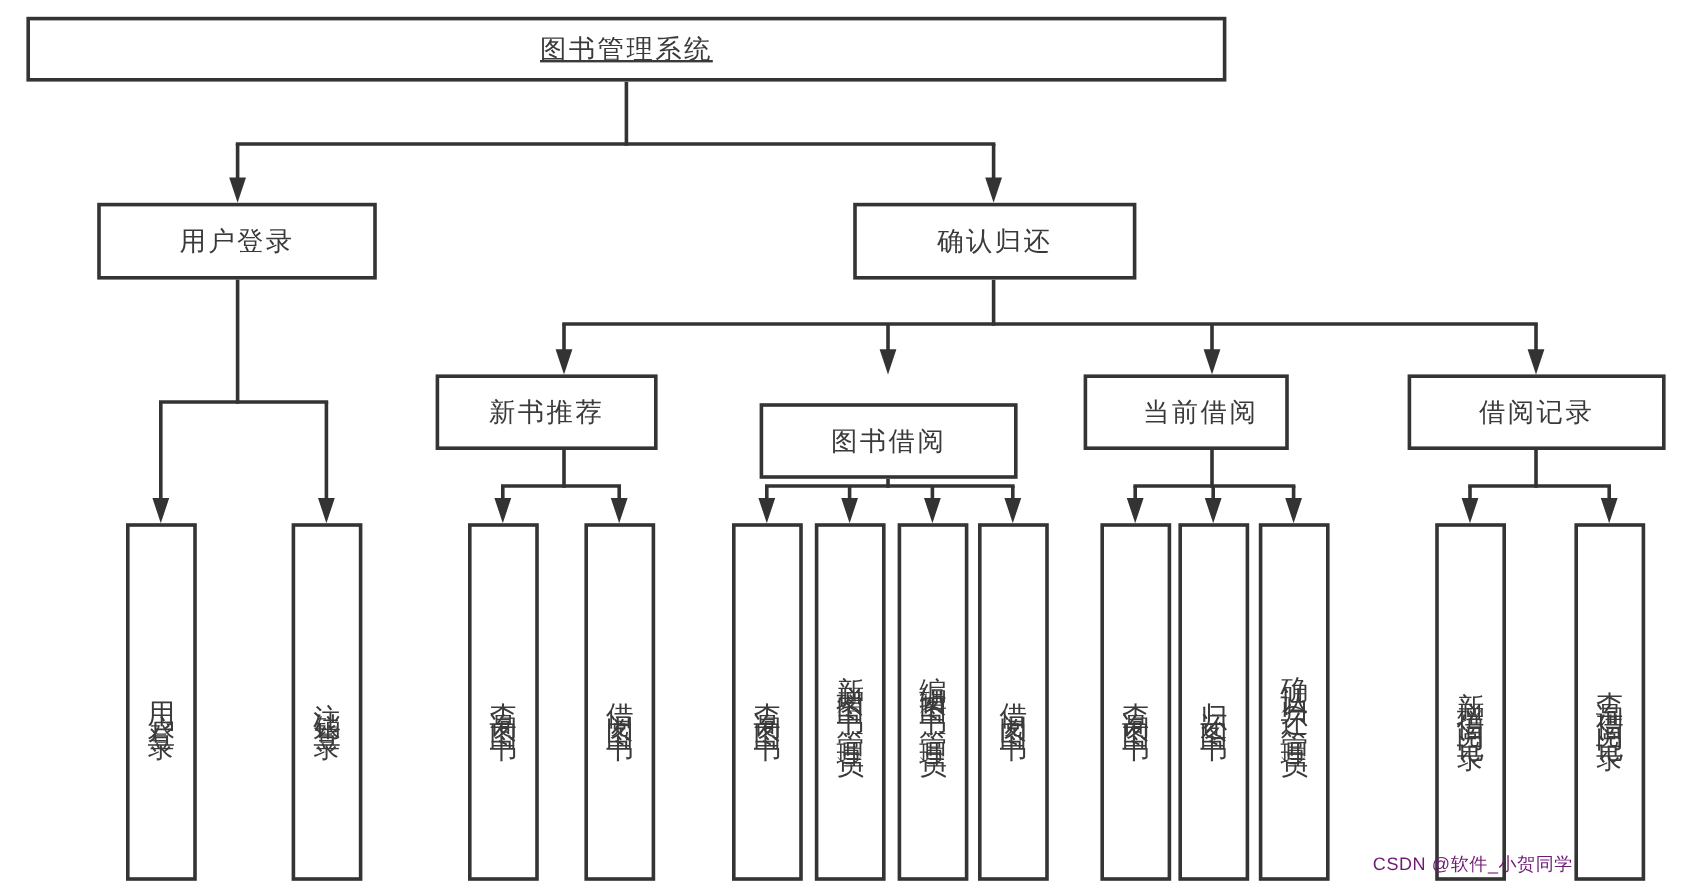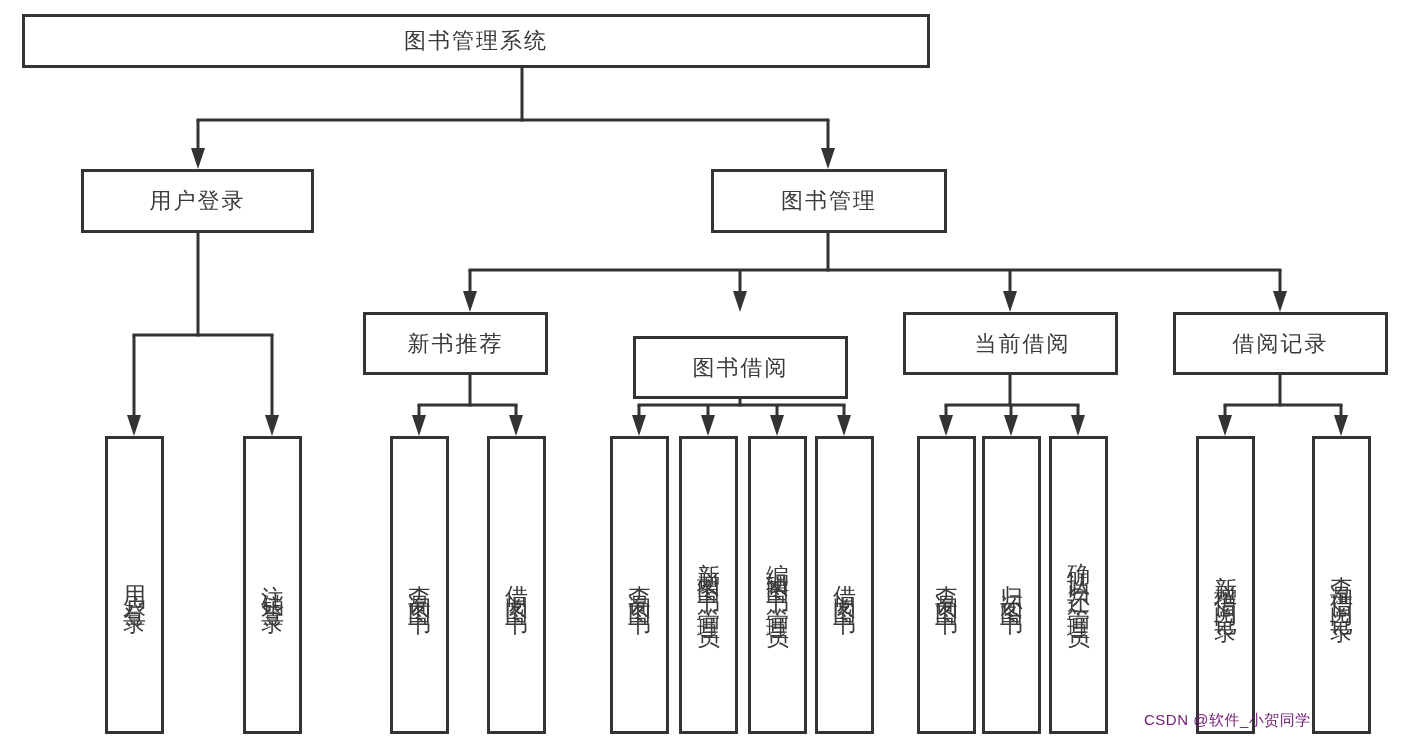--- a/index.html
+++ b/index.html
@@ -121,28 +121,28 @@
       <polygon points="770,415 784,415 777,436"></polygon>
       <polygon points="837,415 851,415 844,436"></polygon>
       <polygon points="939,415 953,415 946,436"></polygon>
       <polygon points="1004,415 1018,415 1011,436"></polygon>
       <polygon points="1071,415 1085,415 1078,436"></polygon>
       <polygon points="1218,415 1232,415 1225,436"></polygon>
       <polygon points="1334,415 1348,415 1341,436"></polygon>
     </g>
   </svg>
 
-  <div class="node h" style="left:22px; top:14px; width:908px; height:54px;">图书管理系统</div>
+  <div class="node h" style="left:22px; top:14px; width:1000px; height:54px;text-decoration:underline;">图书管理系统</div>
 
   <div class="node h" style="left:81px; top:169px; width:233px; height:64px;">用户登录</div>
-  <div class="node h" style="left:711px; top:169px; width:236px; height:64px;">图书管理</div>
+  <div class="node h" style="left:711px; top:169px; width:236px; height:64px;">确认归还</div>
 
   <div class="node h" style="left:363px; top:312px; width:185px; height:63px;">新书推荐</div>
   <div class="node h" style="left:633px; top:312px; width:215px; height:63px;margin-top:24px;">图书借阅</div>
-  <div class="node h" style="left:903px; top:312px; width:215px; height:63px;padding-left:24px;">当前借阅</div>
+  <div class="node h" style="left:903px; top:312px; width:171px; height:63px;padding-left:24px;">当前借阅</div>
   <div class="node h" style="left:1173px; top:312px; width:215px; height:63px;">借阅记录</div>
 
   <div class="node v" style="left:105px; top:436px; width:59px; height:298px;">用户登录</div>
   <div class="node v" style="left:243px; top:436px; width:59px; height:298px;">注销登录</div>
 
   <div class="node v" style="left:390px; top:436px; width:59px; height:298px;">查询图书</div>
   <div class="node v" style="left:487px; top:436px; width:59px; height:298px;">借阅图书</div>
 
   <div class="node v" style="left:610px; top:436px; width:59px; height:298px;">查询图书</div>
   <div class="node v" style="left:679px; top:436px; width:59px; height:298px;">新增图书（管理员）</div>

